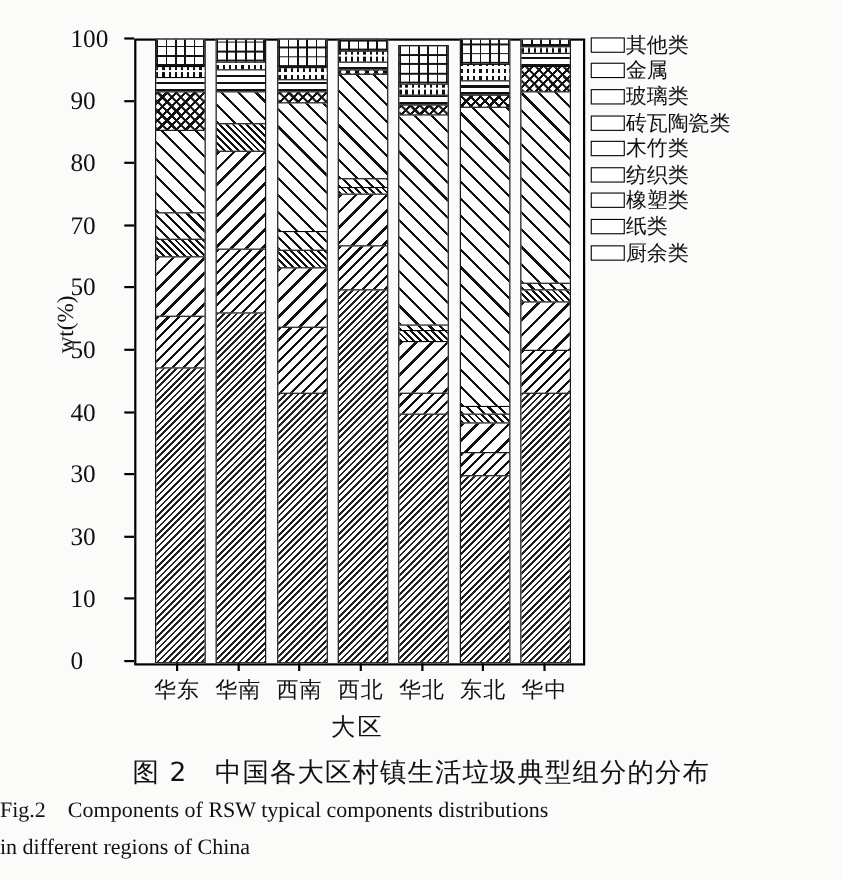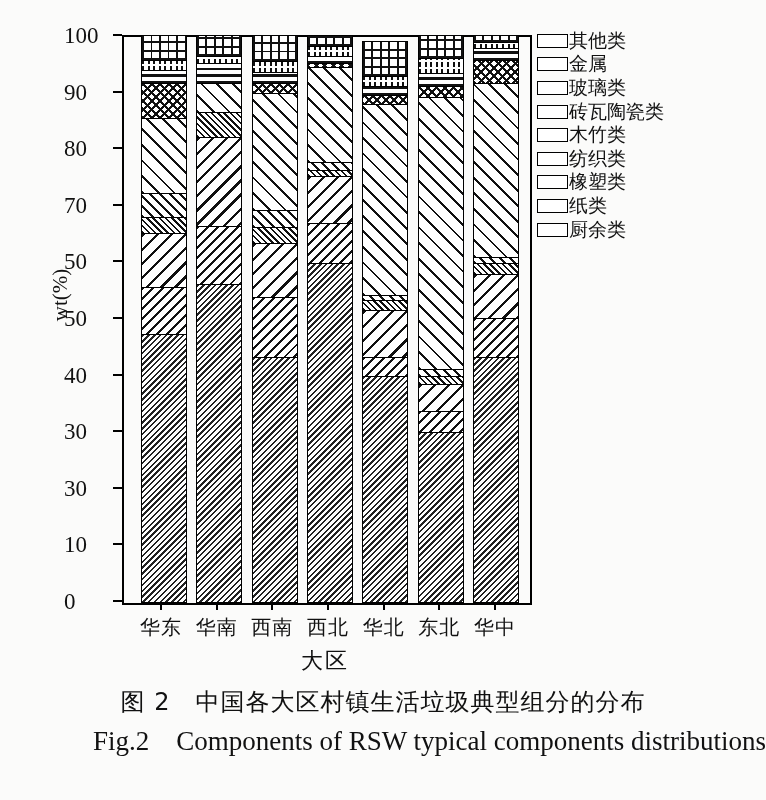--- a/index.html
+++ b/index.html
@@ -97,23 +97,23 @@
   .legend-item{display:flex;align-items:center;height:23.6px;}
   .legend-swatch{width:29px;height:12px;border:1.6px solid #000;background:#fff;flex:0 0 auto;}
   .legend-label{margin-left:1px;font-size:19px;white-space:nowrap;}
 
   
   .caption-zh{
     position:absolute;left:0;top:686px;width:100%;
     text-align:center;font-size:24px;letter-spacing:1px;
   }
   .caption-en{
-    position:absolute;left:0;width:100%;text-align:right;
+    position:absolute;left:0;width:100%;text-align:left;
     font-family:"Liberation Serif","DejaVu Serif",serif;
-    font-size:27px;
+    font-size:20px;
   }
   .caption-en.line1{top:723px;}
   .caption-en.line2{top:759px;}
 </style>
 </head>
 <body>
 
 <div class="page">
 
   <div class="ylabel">wt(%)</div>
@@ -300,14 +300,15 @@
         <div class="legend-label">纸类</div>
       </div>
       <div class="legend-item">
         <div class="legend-swatch" data-pattern="fslash-dense"></div>
         <div class="legend-label">厨余类</div>
       </div>
     </div>
 
   <div class="caption-zh">图 2　中国各大区村镇生活垃圾典型组分的分布</div>
   <div class="caption-en line1">Fig.2　Components of RSW typical components distributions</div>
+  <div class="caption-en line2">in different regions of China</div>
 
 </div>
 
 </body></html>

